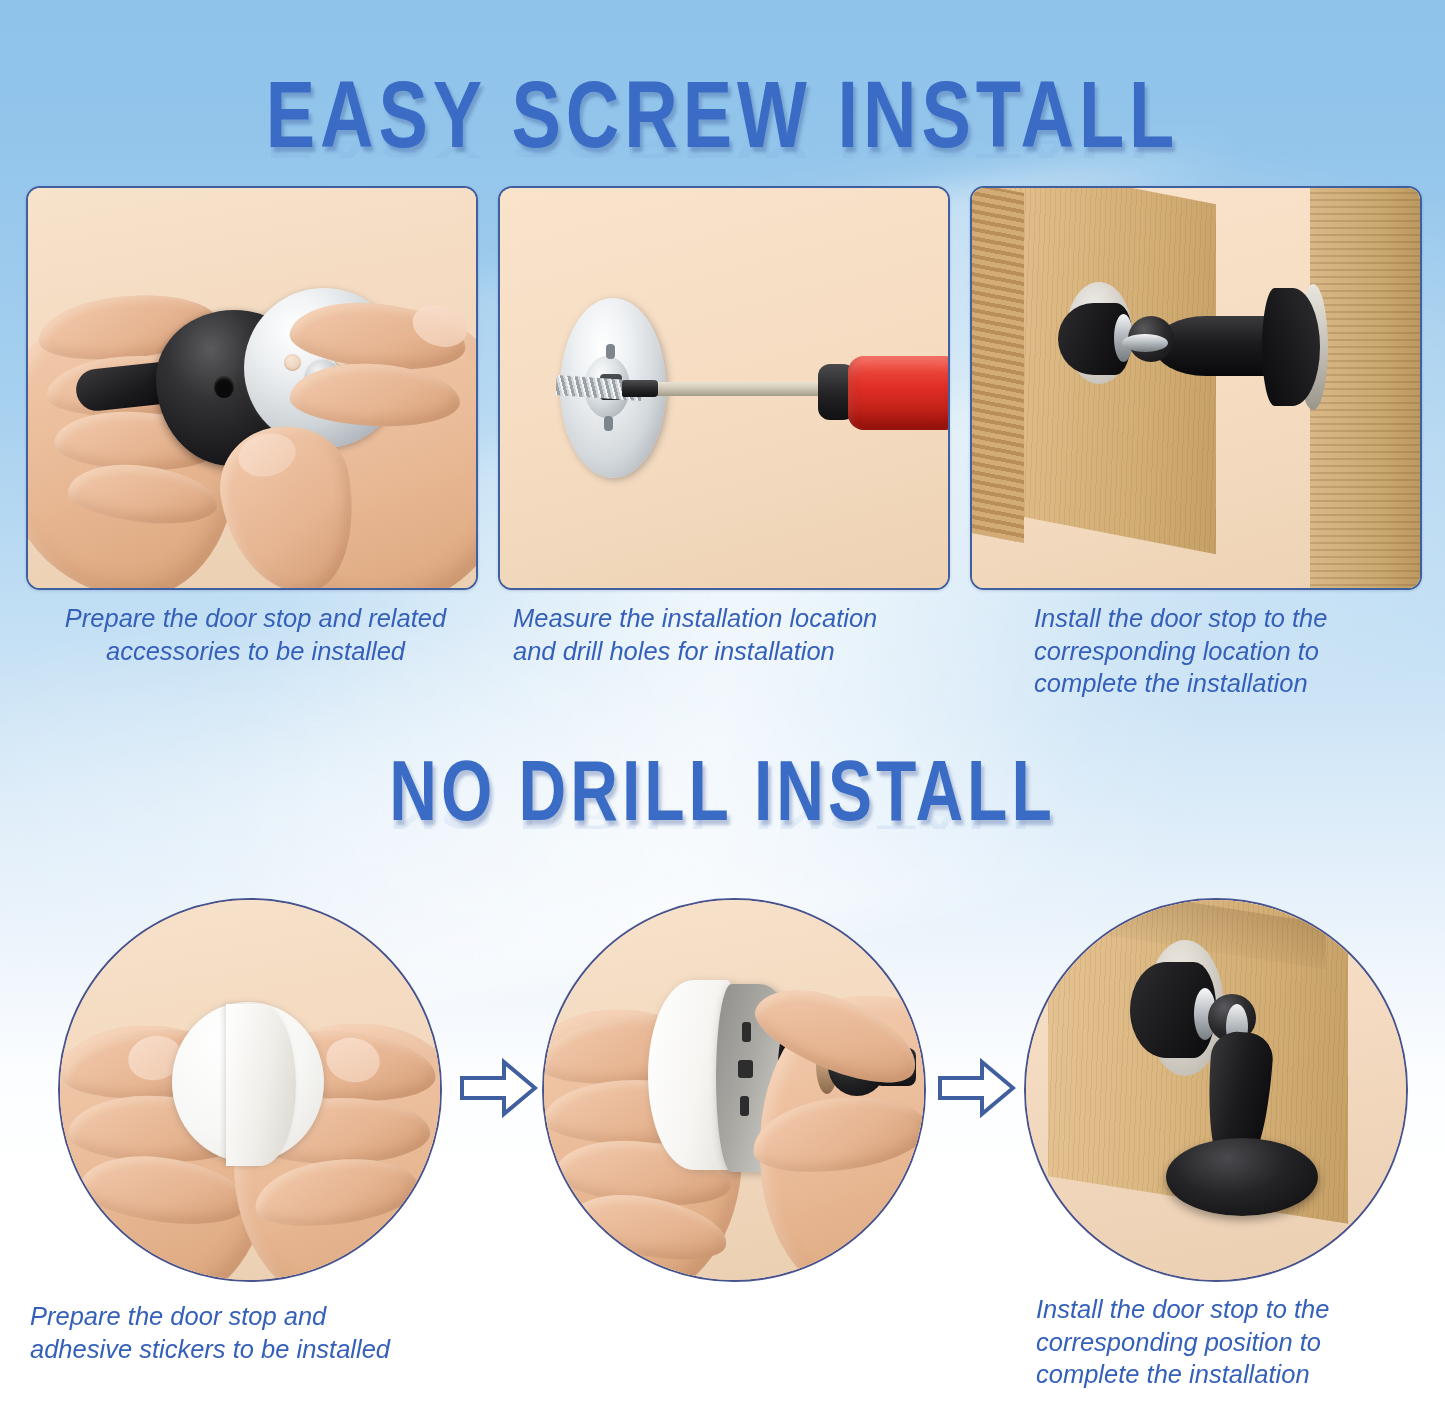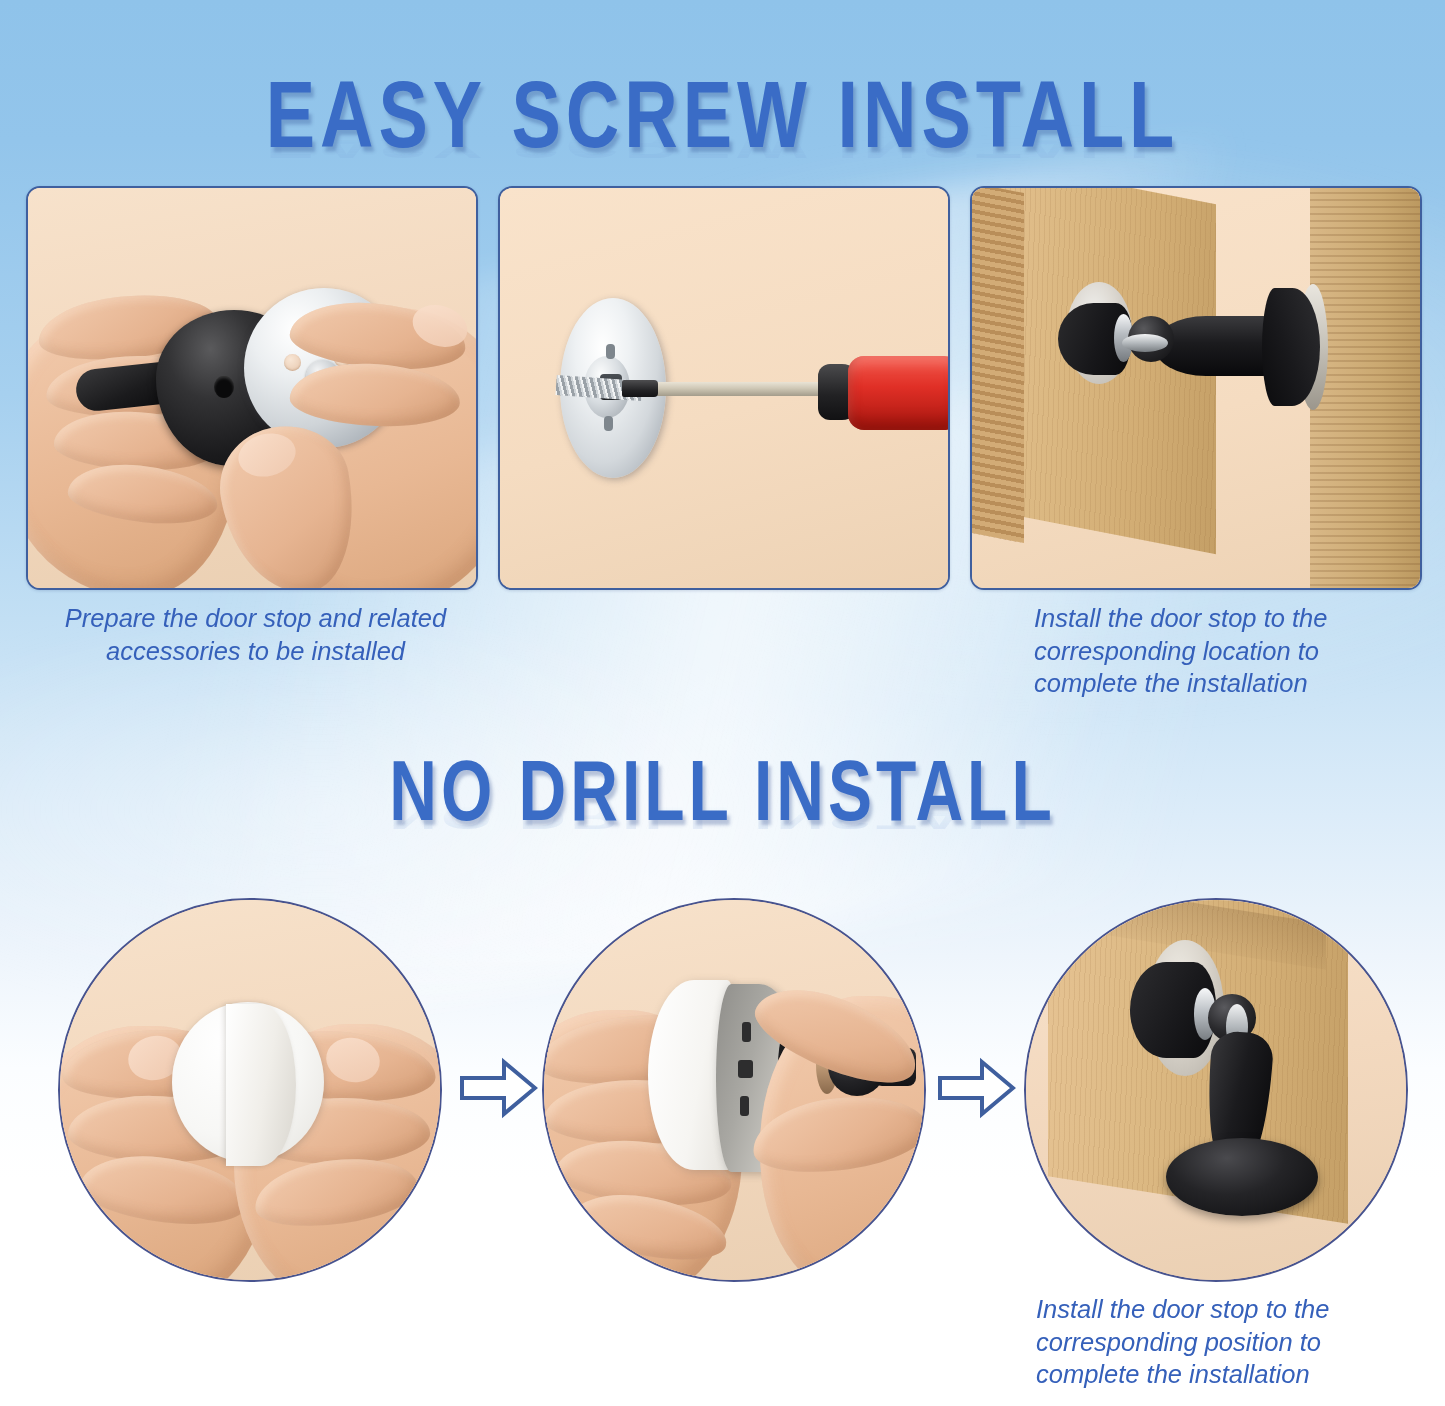--- a/index.html
+++ b/index.html
@@ -514,20 +514,22 @@
         <div id="p3-ring-mid"></div>
         <div id="p3-plate-right"></div>
         <div id="p3-cone-right"></div>
       </div>
     </div>
 
   </div>
 
   <div class="caption" id="caption-screw-1">Prepare the door stop and related
 accessories to be installed</div>
+  <div class="caption" id="caption-screw-2">Measure the installation location
+and drill holes for installation</div>
   <div class="caption" id="caption-screw-3">Install the door stop to the
 corresponding location to
 complete the installation</div>
 
   <div class="heading-reflection" id="heading-2-reflect">
     <div class="heading" id="heading-2">NO DRILL INSTALL</div>
   </div>
   <div class="heading-wrap" id="heading-2-wrap">
     <div class="heading" id="heading-2">NO DRILL INSTALL</div>
   </div>
@@ -598,17 +600,19 @@
         <div id="c3-ball"></div>
         <div id="c3-ring2"></div>
         <div id="c3-foot-plate"></div>
         <div id="c3-neck"></div>
         <div id="c3-foot"></div>
       </div>
     </div>
 
   </div>
 
+  <div class="caption" id="caption-nodrill-1">Prepare the door stop and
+adhesive stickers to be installed</div>
   <div class="caption" id="caption-nodrill-3">Install the door stop to the
 corresponding position to
 complete the installation</div>
 
 </div>
 
 </body></html>

